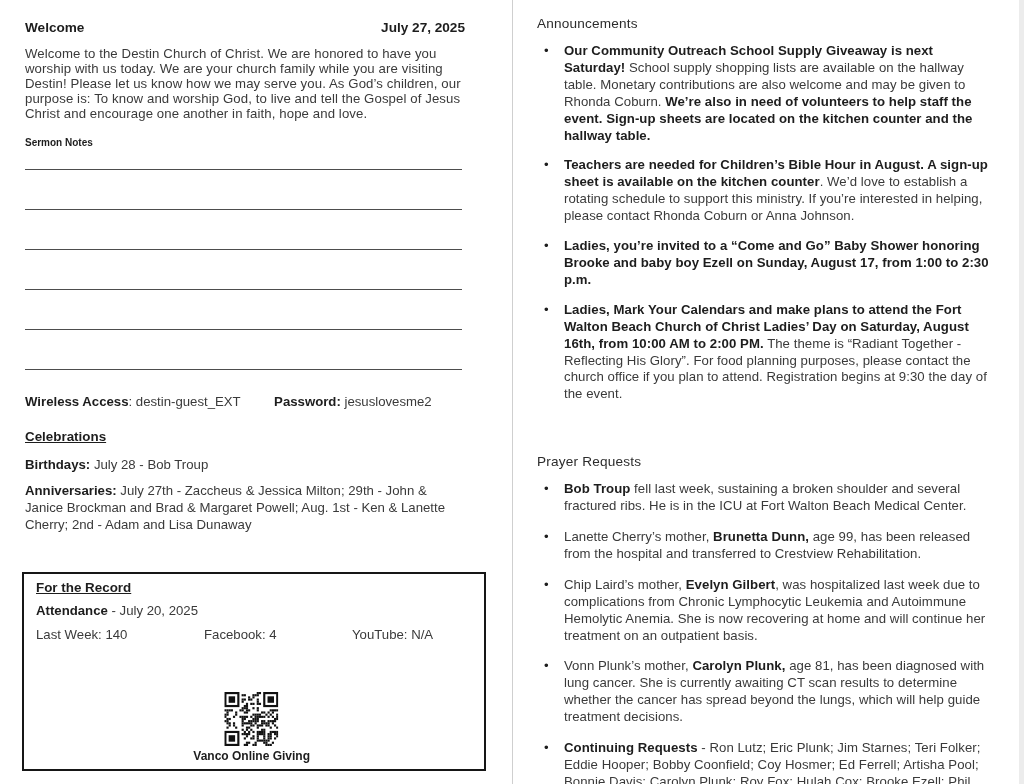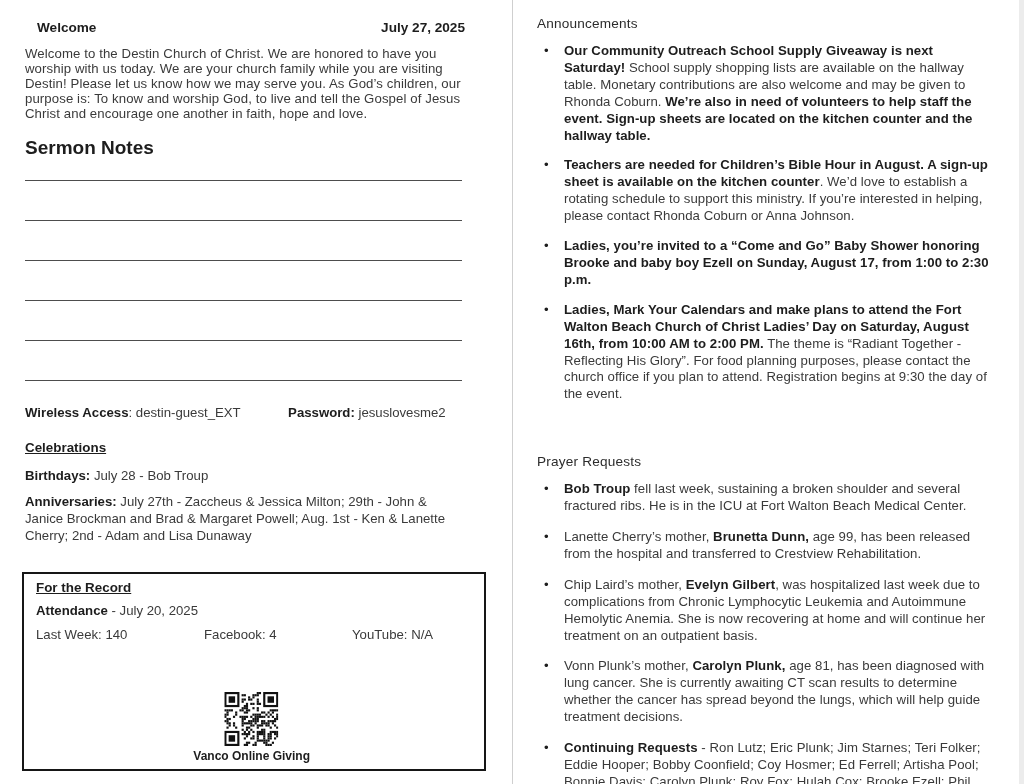--- a/index.html
+++ b/index.html
@@ -12,29 +12,29 @@
     font-size:13.2px;
   }
   .b, b { font-weight:700; color:#1d1d1d; }
 
   
   .divider { position:absolute; left:512px; top:0; width:1px; height:784px; background:#cfcfcf; }
   .scan-edge { position:absolute; right:0; top:0; width:5px; height:784px; background:#ececec; }
 
   
   .page-left { position:absolute; left:25px; top:20px; width:440px; }
-  .header-row { display:flex; justify-content:space-between; align-items:flex-start;margin-left:12px; }
+  .header-row { display:flex; justify-content:space-between; align-items:flex-start; }
   .page-title, .page-date { font-weight:700; color:#1d1d1d; font-size:13.6px; }
   .welcome-para { margin-top:11px; line-height:15px; letter-spacing:.1px; }
-  .sermon-title { margin-top:16px; font-weight:700; color:#1d1d1d; font-size:19px; }
+  .sermon-title { margin-top:16px; font-weight:700; color:#1d1d1d; font-size:10px; }
   .notes-lines { margin-top:0; }
   .note-line { height:40px; border-bottom:1.6px solid #4d4d4d; width:437px; }
   .note-line:first-child { height:22px; }
   .wireless-row { margin-top:24px; }
-  .wireless-pass { margin-left:44px; }
+  .wireless-pass { margin-left:30px; }
   .celebrations-title { margin-top:20px; font-weight:700; color:#1d1d1d; text-decoration:underline; font-size:13.4px; }
   .birthdays-row { margin-top:13px; }
   .anniversaries-row { margin-top:10px; line-height:17px; }
 
   
   .record-box {
     position:absolute; left:22px; top:572px; width:464px; height:199px;
     border:2px solid #161616; padding:6px 12px 8px 12px;
   }
   .record-title { font-weight:700; color:#1d1d1d; text-decoration:underline; font-size:13.4px; }

